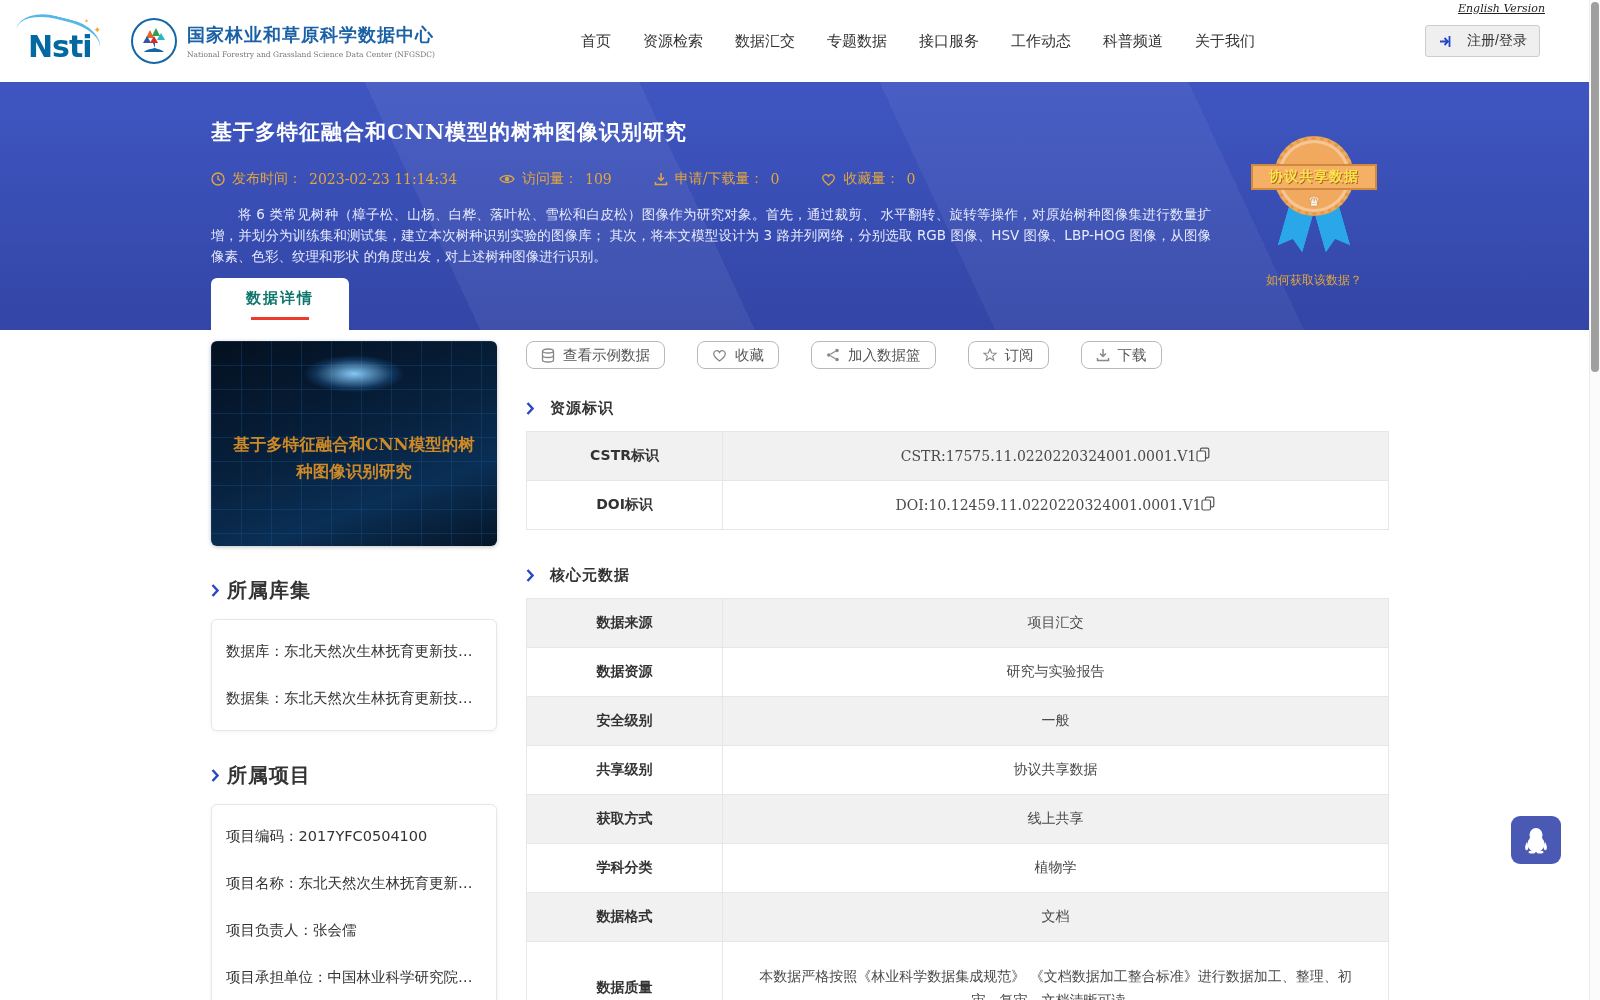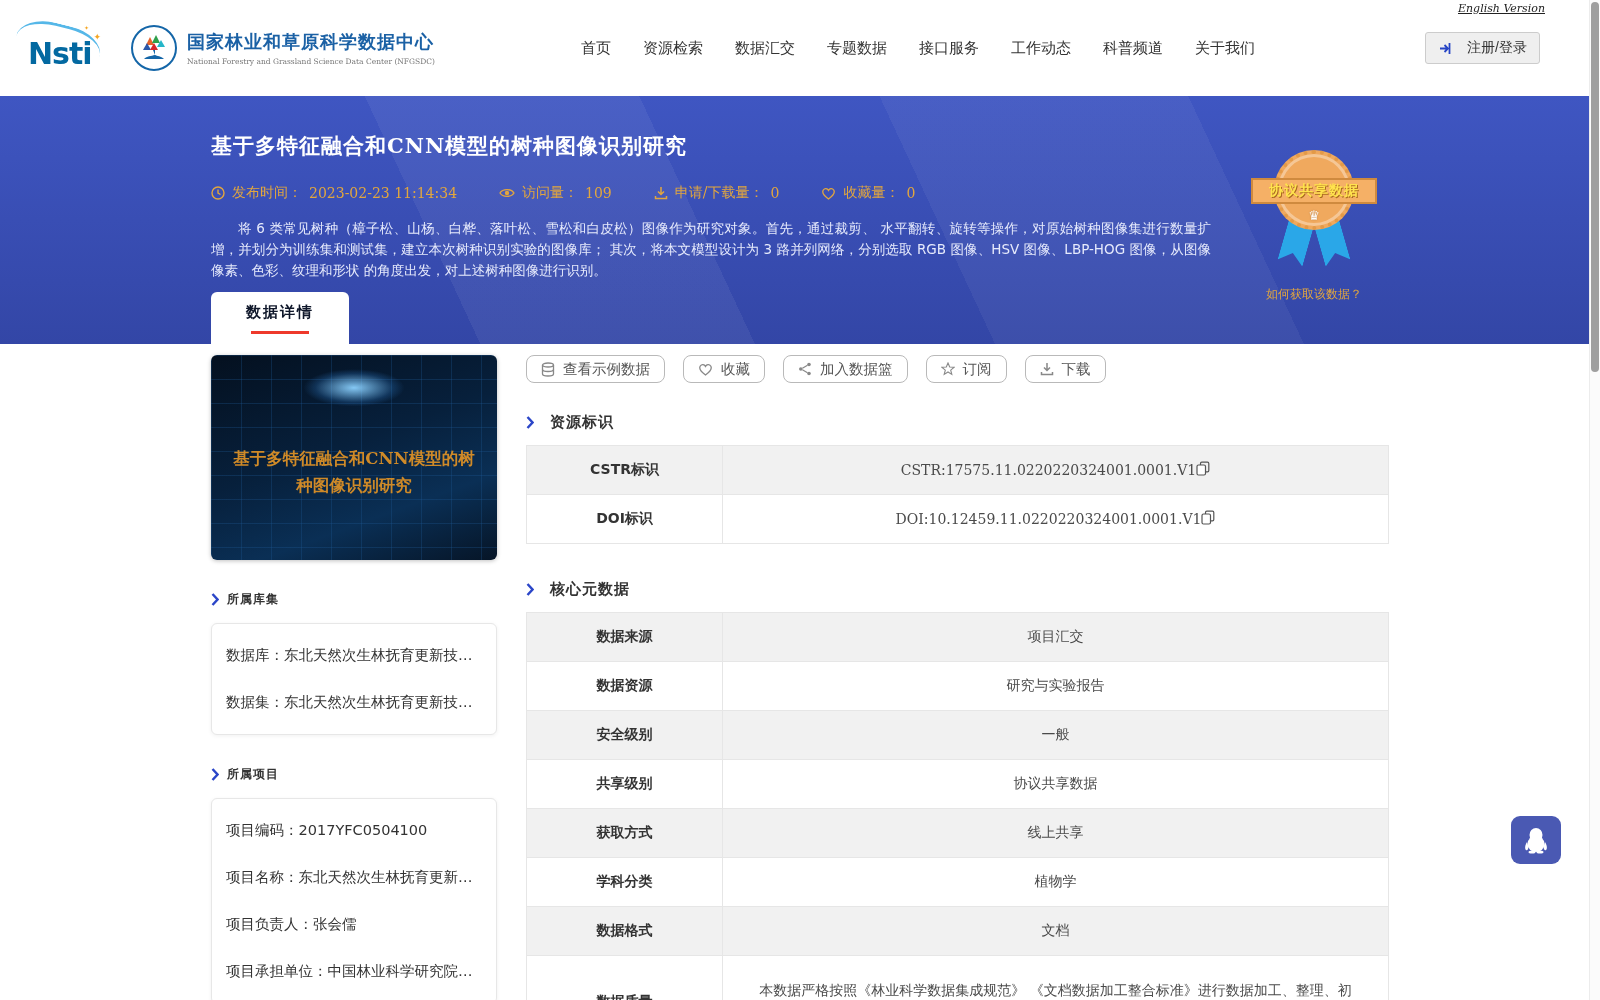--- a/index.html
+++ b/index.html
@@ -1,20 +1,20 @@
 <!DOCTYPE html>
 <html><head>
 <meta charset="utf-8">
 <style>
   * { margin:0; padding:0; box-sizing:border-box; }
   html,body { width:1600px; height:1000px; overflow:hidden; background:#fff;
     font-family:"DejaVu Sans","Liberation Sans",sans-serif; }
 
   
-  .topbar { position:relative; height:96px; background:#fff; display:flex; align-items:center;
+  .topbar { position:relative; height:82px; background:#fff; display:flex; align-items:center;
     padding:0 60px 0 15px; }
   .eng-link { position:absolute; top:2px; right:55px; font-family:"DejaVu Serif",serif;
     font-style:italic; font-size:11px; color:#222; text-decoration:underline; cursor:pointer; }
   .logo-nsti { position:relative; width:88px; height:52px; margin-right:28px; }
   .logo-nsti .word { position:absolute; left:13px; top:14px; font-size:30px; font-weight:bold;
     color:#0369a1; letter-spacing:-1px; }
   .logo-nsti .swoosh { position:absolute; left:0; top:2px; width:86px; height:44px;
     border:0; border-top:3px solid #55b7e8; border-radius:50%/60%;
     transform:rotate(14deg); border-left-color:transparent; border-right-color:transparent;
     border-bottom:0; }
@@ -61,49 +61,49 @@
   .medal-band span { font-size:14px; font-weight:bold; color:#ffe34d;
     text-shadow:1px 1px 0 #a96a1f; letter-spacing:1px; white-space:nowrap; }
   .medal-crown { position:absolute; left:0; right:0; top:66px; z-index:2; color:#fff;
     font-size:13px; text-shadow:0 0 2px rgba(0,0,0,0.25); }
   .howto { display:inline-block; margin-top:4px; font-size:12px; color:#e2a63e;
     cursor:pointer; }
   
   .detail-tab { position:absolute; left:0; bottom:0; width:138px; height:52px; background:#fff;
     border-radius:6px 6px 0 0; display:flex; flex-direction:column; align-items:center;
     justify-content:center; cursor:pointer; }
-  .detail-tab .t { font-size:15px; font-weight:bold; color:#0f172a; letter-spacing:2px; }
+  .detail-tab .t { font-size:15px; font-weight:bold; color:#0f766e; letter-spacing:2px; }
   .detail-tab .bar { width:58px; height:3px; background:#ee392b; margin-top:9px; }
 
   
   .main { width:1178px; margin:0 auto; padding-top:11px; display:flex; gap:29px; }
   .col-left { width:286px; flex:none; }
   .col-right { flex:1; min-width:0; }
 
   .thumb { position:relative; width:286px; height:205px; border-radius:6px; overflow:hidden;
     background:
       radial-gradient(ellipse 70px 26px at 50% 16%, rgba(140,210,255,0.95), rgba(50,130,210,0.25) 55%, transparent 72%),
       linear-gradient(rgba(30,90,150,0.30) 1px, transparent 1px),
       linear-gradient(90deg, rgba(30,90,150,0.30) 1px, transparent 1px),
       linear-gradient(160deg, #04101f 0%, #07203c 45%, #0a2f55 72%, #061527 100%);
     background-size:auto, 30px 24px, 30px 24px, auto; box-shadow:0 1px 4px rgba(0,0,0,0.25); }
   .thumb .ttl { position:absolute; left:6%; right:6%; top:44%; text-align:center;
     color:#cf8a28; font-size:16.5px; font-weight:bold; line-height:27px;
     font-family:"DejaVu Serif","Liberation Serif",serif; }
 
   .sec-head { display:flex; align-items:center; gap:8px; margin-top:31px; }
   .sec-head .chev { display:block; }
-  .sec-head .txt { font-size:12px; font-weight:bold; color:#333; letter-spacing:1px; }
+  .sec-head .txt { font-size:20px; font-weight:bold; color:#333; letter-spacing:1px; }
   .side-card { margin-top:15px; background:#fff; border:1px solid #e7e7e7; border-radius:6px;
     box-shadow:0 1px 4px rgba(0,0,0,0.06); padding:8px 0; }
   .side-item { padding:14px 14px; font-size:14.5px; color:#333; white-space:nowrap;
     overflow:hidden; text-overflow:ellipsis; }
 
   
-  .actions { display:flex; gap:18px; }
+  .actions { display:flex; gap:32px; }
   .act-btn { display:flex; align-items:center; gap:8px; height:28px; padding:0 14px;
     border:1px solid #b9b9b9; border-radius:8px; background:#fff; color:#555; font-size:14.5px;
     cursor:pointer; white-space:nowrap; }
   .act-btn svg { display:block; }
 
   .rsec-head { display:flex; align-items:center; gap:16px; margin-top:30px; }
   .rsec-head .txt { font-size:15px; font-weight:bold; color:#333; letter-spacing:1px; }
 
   table.kv { width:100%; border-collapse:collapse; margin-top:13px;
     border:1px solid #e6e6e6; }

